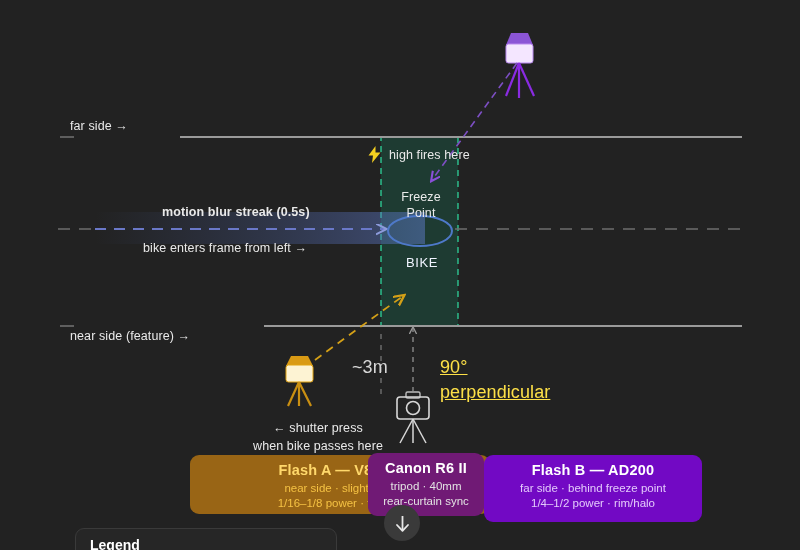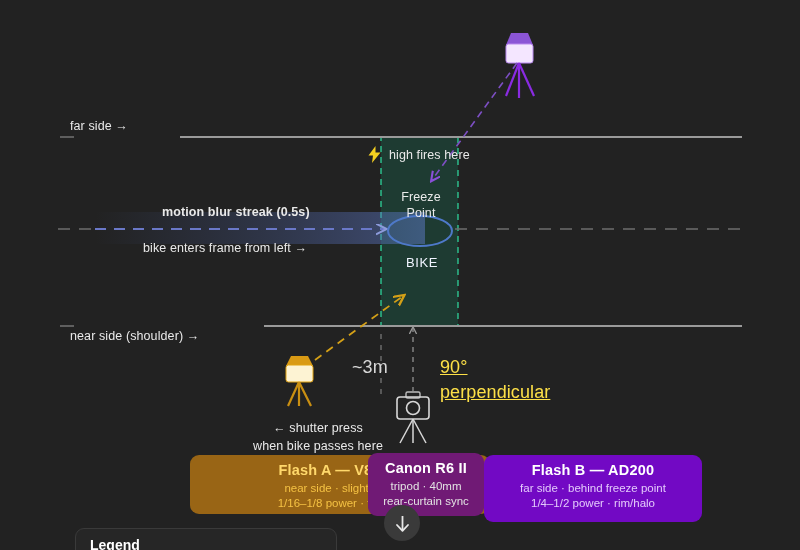--- a/index.html
+++ b/index.html
@@ -237,21 +237,21 @@
       <line x1="413" y1="392" x2="413" y2="328" stroke="#9a9a9a" stroke-width="1.2" stroke-dasharray="5 5" marker-end="url(#arrowGray)"></line>
     </g>
 
     <g>
       <line x1="381" y1="334" x2="381" y2="400" stroke="#7d7d7d" stroke-width="1.2" stroke-dasharray="5 6"></line>
     </g>
   </svg>
 
   <div class="lbl" id="lbl-far-side">far side →</div>
 
-  <div class="lbl" id="lbl-near-side">near side (shoulder) →</div>
+  <div class="lbl" id="lbl-near-side">near side (feature) →</div>
 
   <div class="lbl" id="lbl-blur">motion blur streak (0.5s)</div>
 
   <div class="lbl" id="lbl-enters">bike enters frame from left →</div>
 
   <div class="flash-emoji">
     <svg width="13" height="17" viewBox="0 0 13 17" xmlns="http://www.w3.org/2000/svg">
       <path d="M7.5 0 L0.5 9.5 L5 9.5 L4 17 L12.5 6.5 L7.5 6.5 Z" fill="#f5d020"></path>
     </svg>
   </div>

